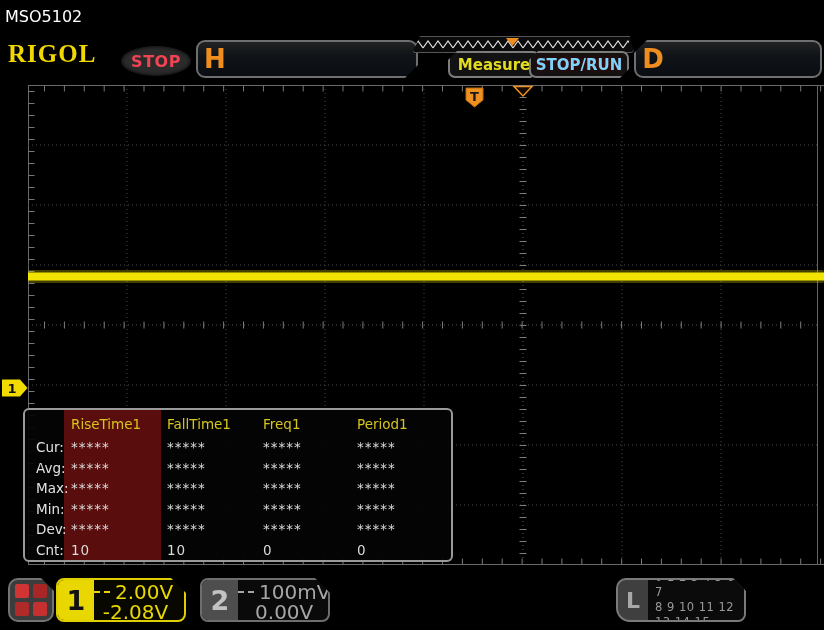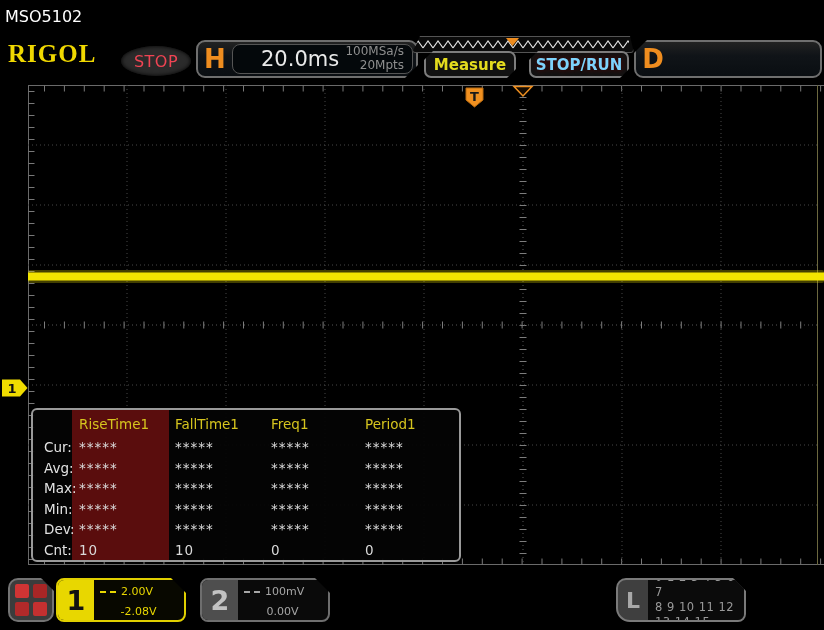--- a/index.html
+++ b/index.html
@@ -9,21 +9,21 @@
 
   
   #status-bar{left:0;top:0;width:824px;height:32px;color:#fff;font-size:16px;
     display:flex;align-items:center;gap:14px;padding-left:5px;z-index:5;}
 
   
   #logo{left:8px;top:40px;font-family:"Liberation Serif",serif;font-weight:bold;
     font-size:25px;color:#f0d800;letter-spacing:1px;z-index:5;}
   #run-state{left:121px;top:46px;width:70px;height:30px;background:#2b2b2b;
     border-radius:50%;display:flex;align-items:center;justify-content:center;
-    color:#ef4453;font-weight:normal;font-size:16px;letter-spacing:.5px;z-index:5;
+    color:#ef4453;font-weight:bold;font-size:16px;letter-spacing:.5px;z-index:5;
     box-shadow:inset 0 0 4px #000;}
 
   .hd-box{top:40px;height:38px;background:linear-gradient(#222 0%,#101418 40%,#0a0e12 100%);
     border:2px solid #6f6f6f;border-radius:9px;display:flex;align-items:center;z-index:5;box-sizing:border-box;}
   #h-box{left:196px;width:222px;clip-path:polygon(0 0,100% 0,100% calc(100% - 13px),calc(100% - 13px) 100%,0 100%);}
   #d-box{left:634px;width:188px;clip-path:polygon(13px 0,100% 0,100% 100%,0 100%,0 13px);}
   .hd-letter{color:#ef8d1f;font-size:26px;font-weight:bold;width:34px;text-align:center;flex:0 0 auto;}
   .hd-inner{flex:1;height:30px;background:#04080b;border:1px solid #555;border-radius:8px;
     margin-right:3px;display:flex;align-items:center;box-sizing:border-box;}
   #h-value{color:#e9e9e9;font-size:21px;margin-left:28px;}
@@ -31,28 +31,28 @@
   #d-value{color:#dcdcdc;font-size:21px;margin-left:30px;}
 
   #preview-bar{left:412px;top:36px;width:222px;height:17px;background:#0b0b0b;
     border:1px solid #555;border-radius:3px;z-index:6;box-sizing:border-box;
     clip-path:polygon(8px 0,calc(100% - 4px) 0,100% 100%,0 100%);}
 
   .hd-btn{top:51px;height:27px;background:#121212;border:2px solid #7d7d7d;border-radius:7px;
     display:flex;align-items:center;justify-content:center;font-weight:bold;font-size:15px;
     z-index:6;box-sizing:border-box;
     clip-path:polygon(9px 0,100% 0,100% calc(100% - 9px),calc(100% - 9px) 100%,0 100%,0 9px);}
-  #measure-btn{left:424px;width:92px;color:#e4dc1e;}
+  #measure-btn{left:448px;width:92px;color:#e4dc1e;}
   #stoprun-btn{left:529px;width:100px;color:#7dd3fc;text-shadow:0 0 6px #5a0000;}
 
   
   #scope-svg{left:0;top:0;z-index:1;}
 
   
-  #measure-table{left:31px;top:408px;width:430px;height:154px;background:rgba(4,4,4,.93);
+  #measure-table{left:23px;top:408px;width:430px;height:154px;background:rgba(4,4,4,.93);
     border:2px solid #9a9a9a;border-radius:6px;z-index:4;box-sizing:border-box;overflow:hidden;}
   #selected-col{position:absolute;left:39px;top:0;width:97px;height:100%;background:#5a0d0d;}
   .mt-grid{position:absolute;left:0;top:0;width:100%;height:100%;display:grid;
     grid-template-columns:42px 96px 96px 94px 96px;grid-template-rows:27px repeat(6,20.5px);
     font-size:13.5px;align-items:center;}
   .mt-head{color:#d6c51e;padding-left:4px;}
   .mt-label{color:#e2e2e2;padding-left:11px;}
   .mt-val{color:#dadada;padding-left:4px;letter-spacing:1px;}
 
   
@@ -66,21 +66,21 @@
 
   .ch-box{top:578px;width:130px;height:44px;border-radius:8px;z-index:5;box-sizing:border-box;
     display:flex;overflow:hidden;
     clip-path:polygon(0 0,calc(100% - 15px) 0,100% 15px,100% 100%,0 100%);}
   #ch1-box{left:56px;border:2px solid #e0cf00;background:#080800;}
   #ch2-box{left:200px;border:2px solid #6e6e6e;background:#0a0a0a;}
   .ch-tab{width:36px;display:flex;align-items:center;justify-content:center;
     font-size:27px;font-weight:bold;flex:0 0 auto;}
   #ch1-box .ch-tab{background:#e8d700;color:#111;}
   #ch2-box .ch-tab{background:#4e4e4e;color:#c2c2c2;}
-  .ch-body{flex:1;padding:2px 7px 2px 6px;font-size:11px;line-height:20px;}
+  .ch-body{flex:1;padding:2px 7px 2px 0;font-size:20px;line-height:20px;}
   #ch1-box .ch-body{color:#e8d700;}
   #ch2-box .ch-body{color:#a6a6a6;}
   .ch-line1{display:flex;align-items:center;gap:5px;}
   .ch-line2{text-align:center;}
   .dc-icon{display:inline-block;width:16px;flex:0 0 auto;}
   .dc-top{height:0;border-top:2px solid currentColor;margin-bottom:3px;}
   .dc-bot{height:0;border-top:2px dashed currentColor;}
 
   #la-box{left:616px;top:578px;width:130px;height:44px;border:2px solid #7a7a7a;background:#3f3f3f;
     border-radius:10px 8px 8px 14px;z-index:5;box-sizing:border-box;display:flex;overflow:hidden;
@@ -149,27 +149,20 @@
 
 <div id="status-bar" class="abs">
   <span>MSO5102</span>
 </div>
 
 <div id="logo" class="abs">RIGOL</div>
 <div id="run-state" class="abs">STOP</div>
 
 <div id="h-box" class="abs hd-box">
   <span class="hd-letter">H</span>
-  <div class="hd-inner">
-    <span id="h-value">20.0ms</span>
-    <span id="h-rate">
-      <span>100MSa/s</span><br>
-      <span>20Mpts</span>
-    </span>
-  </div>
 </div>
 
 <div id="preview-bar" class="abs">
   <svg width="218" height="15" viewBox="0 0 218 15">
     <defs>
       <pattern id="zz" width="10" height="15" patternUnits="userSpaceOnUse">
         <path d="M0,11 L5,4 L10,11" stroke="#e6e6e6" stroke-width="1.1" fill="none"></path>
       </pattern>
     </defs>
     <rect x="2" y="0" width="214" height="15" fill="url(#zz)"></rect>

